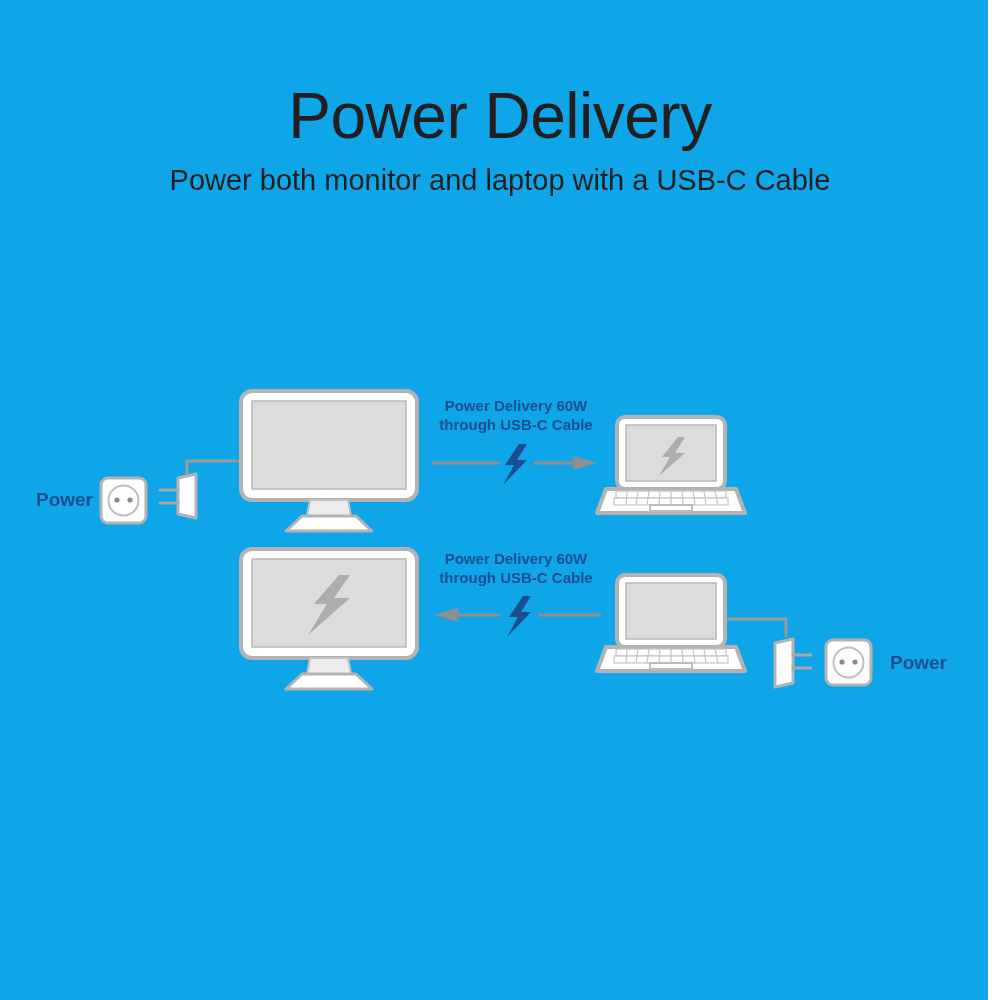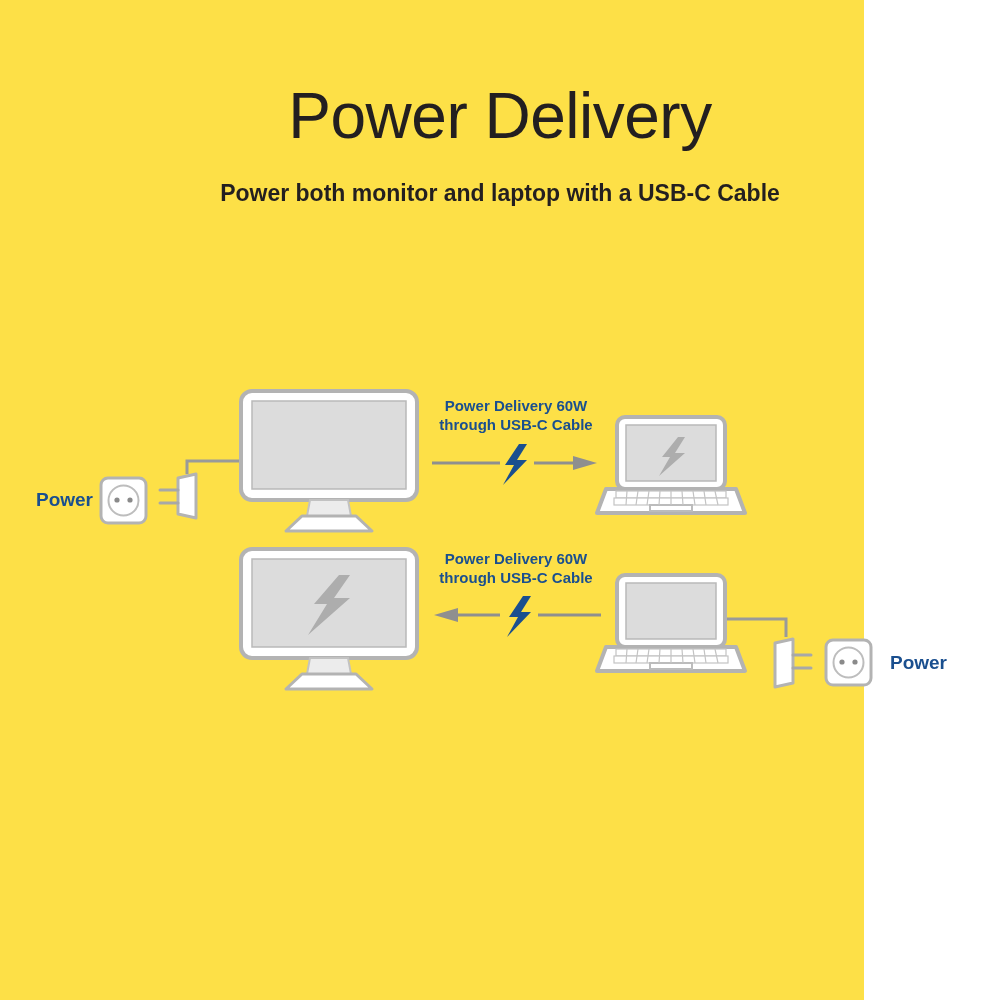--- a/index.html
+++ b/index.html
@@ -9,46 +9,46 @@
   }
   body {
     width: 1000px;
     height: 1000px;
     font-family: "Liberation Sans", sans-serif;
     overflow: hidden;
     position: relative;
   }
   #page {
     position: relative;
-    width: 864px;
+    width: 988px;
     height: 1000px;
-    background: #fde047;
+    background: #0ea5e9;
   }
   .header {
     position: absolute;
     top: 0;
     left: 0;
     width: 1000px;
     text-align: center;
   }
   .title {
     margin: 0;
     padding-top: 84px;
     font-size: 64px;
     font-weight: 400;
     color: #231f20;
     letter-spacing: -0.5px;
     line-height: 1.0;
     font-family: "Liberation Sans", sans-serif;
   }
   .subtitle {
-    margin: 16px;
+    margin: 0;
     padding-top: 18px;
-    font-size: 23px;
-    font-weight: 700;
+    font-size: 29px;
+    font-weight: 400;
     color: #231f20;
     line-height: 1.0;
     font-family: "Liberation Sans", sans-serif;
   }
   #diagram {
     position: absolute;
     top: 0;
     left: 0;
   }
   .lbl-blue {

